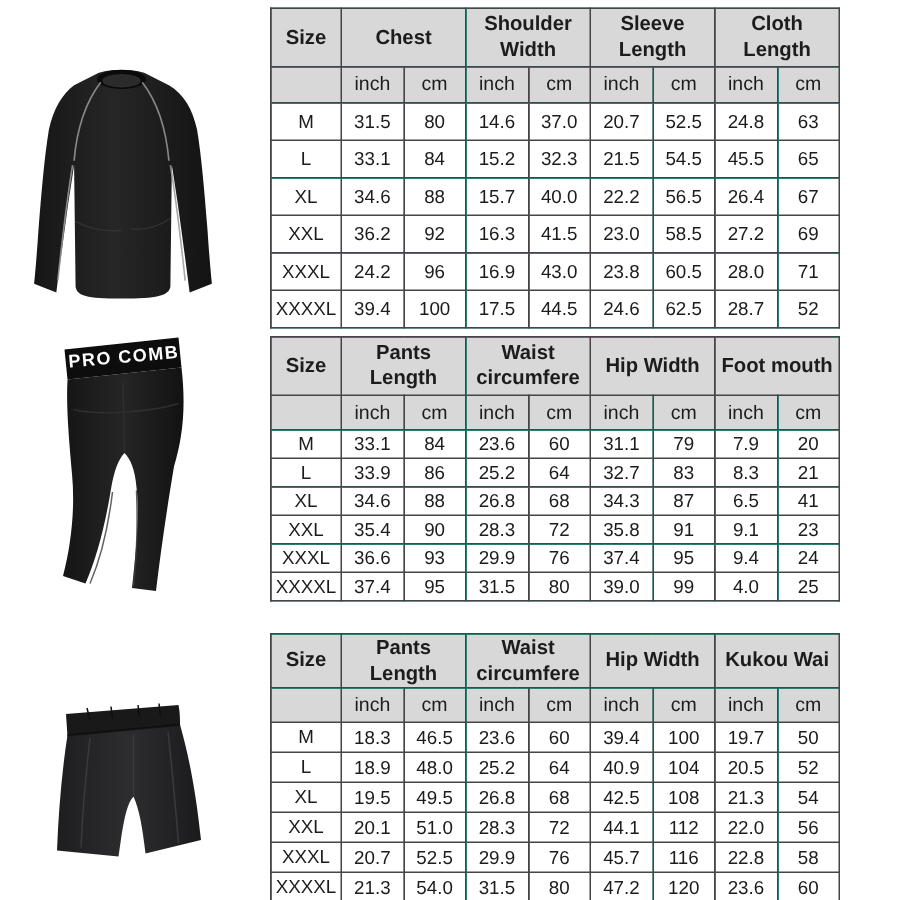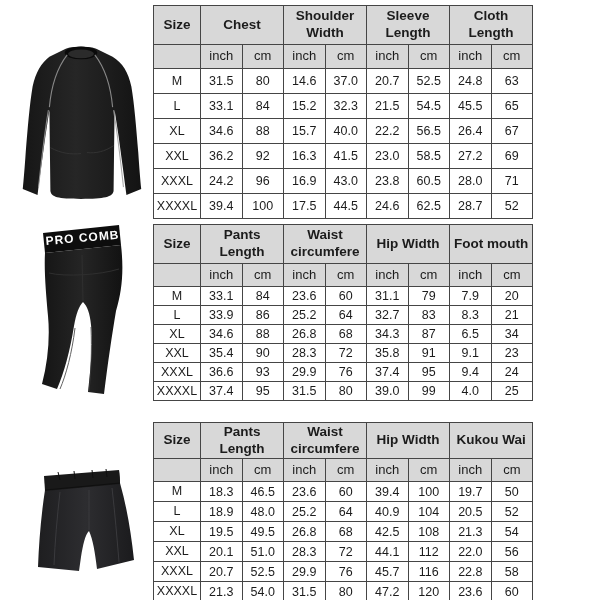--- a/index.html
+++ b/index.html
@@ -4,21 +4,21 @@
 <style>
   html,body { margin:0; padding:0; background:#ffffff; }
   .canvas {
     position:relative; width:600px; height:600px; background:#ffffff;
     font-family:"Liberation Sans", sans-serif; overflow:hidden;
   }
   .figure { position:absolute; }
   .figure svg { display:block; }
 
   table.size-table {
-    position:absolute; left:153px; width:379px;
+    position:absolute; left:180px; width:379px;
     border-collapse:collapse; table-layout:fixed;
     background:#14b8a6; color:#1c1c1c;
   }
   table.size-table th, table.size-table td {
     border:1px solid #454545; text-align:center; vertical-align:middle;
     padding:0; overflow:hidden;
   }
   table.size-table th {
     background:#d8d8d8; font-weight:bold; font-size:13.5px; line-height:1.25;
   }
@@ -308,21 +308,21 @@
           <td class="size-cell">
             <div class="sizewrap">XL</div>
           </td>
           <td>34.6</td>
           <td>88</td>
           <td>26.8</td>
           <td>68</td>
           <td>34.3</td>
           <td>87</td>
           <td>6.5</td>
-          <td>34</td>
+          <td>41</td>
         </tr>
         <tr>
           <td class="size-cell">
             <div class="sizewrap">XXL</div>
           </td>
           <td>35.4</td>
           <td>90</td>
           <td>28.3</td>
           <td>72</td>
           <td>35.8</td>

